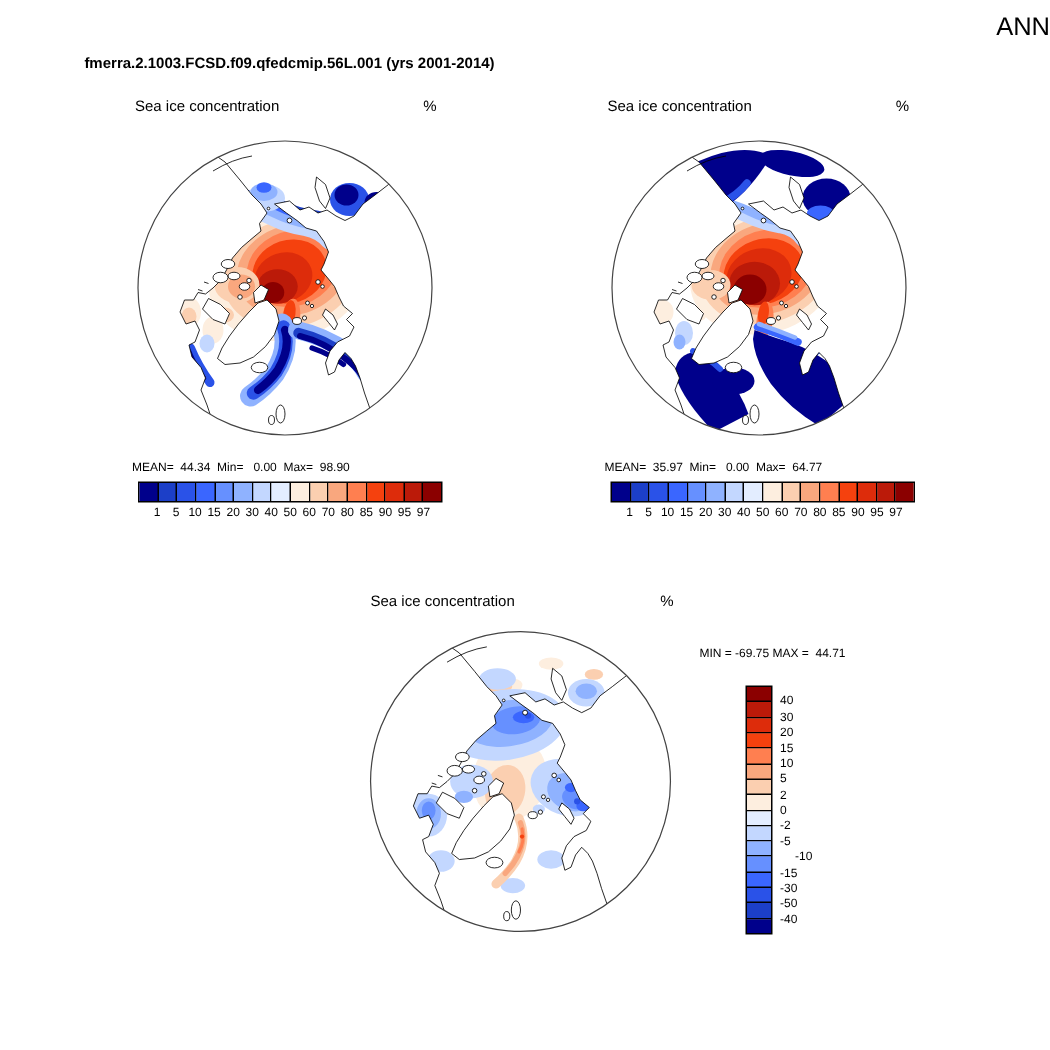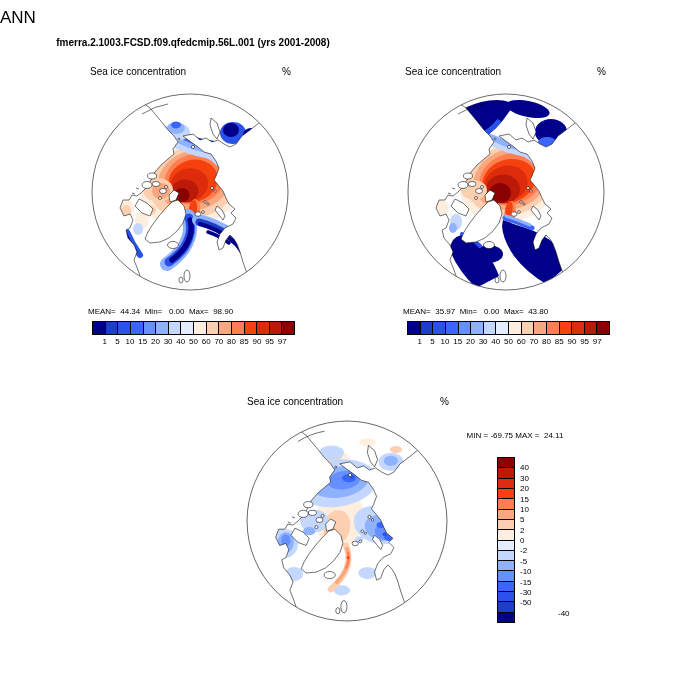--- a/index.html
+++ b/index.html
@@ -1,19 +1,19 @@
 <!DOCTYPE html>
 <html><head>
 <meta charset="utf-8">
 <style>
   html,body{margin:0;padding:0;background:#fff;}
   .fig{position:relative;width:700px;height:700px;background:#fff;
        font-family:"Liberation Sans",sans-serif;color:#000;overflow:hidden;}
   .abs{position:absolute;}
-  .t-main{left:0;right:0;top:8px;text-align:left;font-size:17px;font-weight:400;}
+  .t-main{left:0;right:0;top:8px;text-align:right;font-size:17px;font-weight:400;}
   .panel-title{font-weight:bold;font-size:10px;text-align:center;}
   .pt-model{left:20px;width:346px;top:37px;}
   .pt-obs{left:405px;width:205px;top:37px;}
   .pt-diff{left:0;right:0;top:364px;}
   .fieldrow{display:flex;justify-content:space-between;font-size:10px;align-items:flex-end;}
   .fr-model{left:90px;width:201px;top:66px;}
   .fr-obs{left:405px;width:201px;top:66px;}
   .fr-diff{left:247px;width:202px;top:396px;}
   .map{position:absolute;}
   .stats{font-size:8px;text-align:left;white-space:pre;}
@@ -79,21 +79,21 @@
         <circle cx="89" cy="47" r="0.9"></circle>
       <path d="M46,96 l3,1 M42,101 l3,1" fill="none"></path>
     </g>
   </defs>
 </svg>
 
 <div class="fig">
 
   <div class="abs t-main">ANN</div>
 
-  <div class="abs panel-title pt-model">fmerra.2.1003.FCSD.f09.qfedcmip.56L.001 (yrs 2001-2008)</div>
+  <div class="abs panel-title pt-model">fmerra.2.1003.FCSD.f09.qfedcmip.56L.001 (yrs 2001-2014)</div>
 
   <div class="abs fieldrow fr-model">
     <span>Sea ice concentration</span>
     <span>%</span>
   </div>
   <div class="abs fieldrow fr-obs">
     <span>Sea ice concentration</span>
     <span>%</span>
   </div>
 
@@ -181,21 +181,21 @@
         <ellipse cx="47" cy="136" rx="4" ry="5" fill="#8FB2FF"></ellipse>
         <ellipse cx="68" cy="98" rx="13" ry="10" fill="#FBCFB0"></ellipse>
         <ellipse cx="60" cy="118" rx="5" ry="4" fill="#FDEEDF"></ellipse>
       </g>
       <use href="#land"></use>
     </g>
     <circle cx="100" cy="100" r="98" fill="none" stroke="#444" stroke-width="0.8"></circle>
   </svg>
 
   <div class="abs stats st-model">MEAN=  44.34  Min=   0.00  Max=  98.90</div>
-  <div class="abs stats st-obs">MEAN=  35.97  Min=   0.00  Max=  43.80</div>
+  <div class="abs stats st-obs">MEAN=  35.97  Min=   0.00  Max=  64.77</div>
 
   <div class="abs cbar cb-model">
       <div class="seg" style="background: rgb(0, 0, 139);"></div>
       <div class="seg" style="background: rgb(28, 63, 200);"></div>
       <div class="seg" style="background: rgb(42, 82, 232);"></div>
       <div class="seg" style="background: rgb(58, 102, 255);"></div>
       <div class="seg" style="background: rgb(102, 144, 255);"></div>
       <div class="seg" style="background: rgb(143, 178, 255);"></div>
       <div class="seg" style="background: rgb(195, 215, 255);"></div>
       <div class="seg" style="background: rgb(227, 237, 255);"></div>
@@ -305,21 +305,21 @@
         <path d="M99,124 Q105,138 97,152 Q92,160 84,167" fill="none" stroke="#FBCFB0" stroke-width="6" stroke-linecap="round"></path>
         <path d="M100,127 Q104,138 98,149 Q95,155 90,160" fill="none" stroke="#F9A77E" stroke-width="3.5" stroke-linecap="round"></path>
         <path d="M101,131 Q103,139 99,146" fill="none" stroke="#FF7F50" stroke-width="2" stroke-linecap="round"></path>
         <circle cx="101" cy="136" r="1.4" fill="#F5410E"></circle>
       </g>
       <use href="#land"></use>
     </g>
     <circle cx="100" cy="100" r="98" fill="none" stroke="#444" stroke-width="0.8"></circle>
   </svg>
 
-  <div class="abs minmax">MIN = -69.75 MAX =  24.11</div>
+  <div class="abs minmax">MIN = -69.75 MAX =  44.71</div>
   <div class="abs vbar">
       <div class="seg" style="background: rgb(139, 0, 0);"></div>
       <div class="seg" style="background: rgb(187, 26, 9);"></div>
       <div class="seg" style="background: rgb(221, 44, 11);"></div>
       <div class="seg" style="background: rgb(245, 65, 14);"></div>
       <div class="seg" style="background: rgb(255, 127, 80);"></div>
       <div class="seg" style="background: rgb(249, 167, 126);"></div>
       <div class="seg" style="background: rgb(251, 207, 176);"></div>
       <div class="seg" style="background: rgb(253, 238, 223);"></div>
       <div class="seg" style="background: rgb(227, 237, 255);"></div>
@@ -335,20 +335,20 @@
       <span class="tick" style="top: 6.25%;">40</span>
       <span class="tick" style="top: 12.5%;">30</span>
       <span class="tick" style="top: 18.75%;">20</span>
       <span class="tick" style="top: 25%;">15</span>
       <span class="tick" style="top: 31.25%;">10</span>
       <span class="tick" style="top: 37.5%;">5</span>
       <span class="tick" style="top: 43.75%;">2</span>
       <span class="tick" style="top: 50%;">0</span>
       <span class="tick" style="top: 56.25%;">-2</span>
       <span class="tick" style="top: 62.5%;">-5</span>
-      <span class="tick" style="top: 68.75%;">-10</span>
+      <span class="tick" style="top: 68.75%; margin-left: 10px;">-10</span>
       <span class="tick" style="top: 75%;">-15</span>
       <span class="tick" style="top: 81.25%;">-30</span>
       <span class="tick" style="top: 87.5%;">-50</span>
-      <span class="tick" style="top: 93.75%; margin-left: 38px;">-40</span>
+      <span class="tick" style="top: 93.75%;">-40</span>
     </div>
 
 </div>
 
 </body></html>

